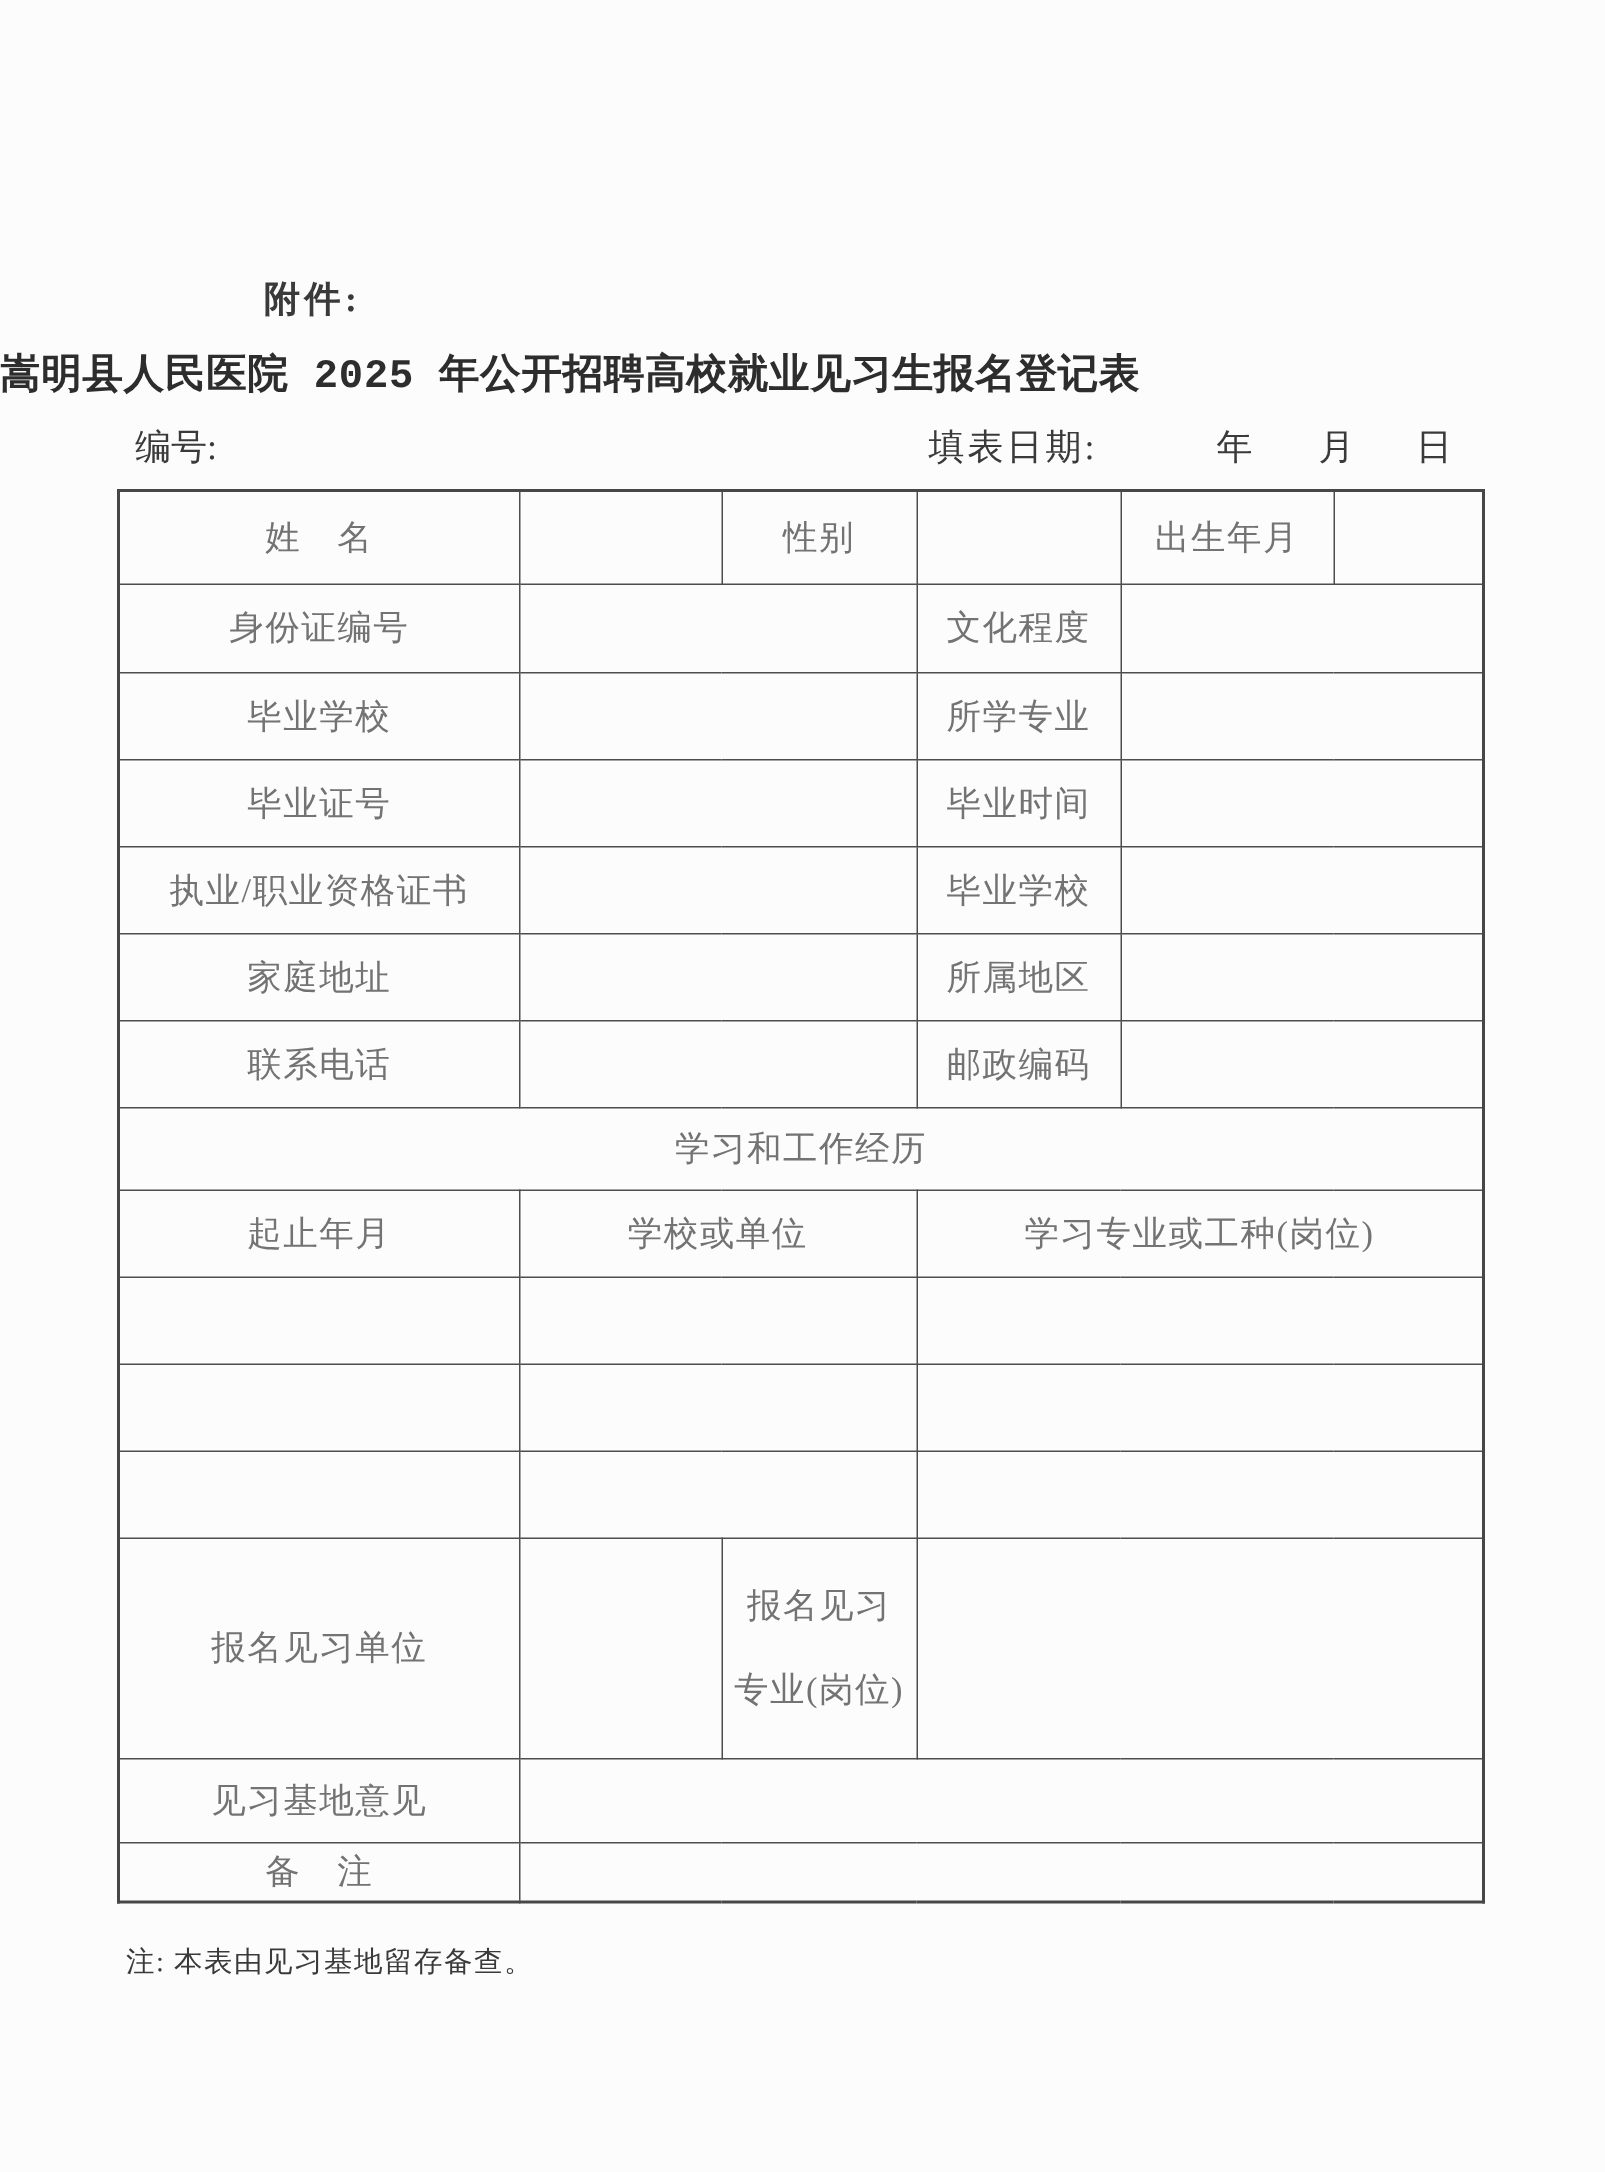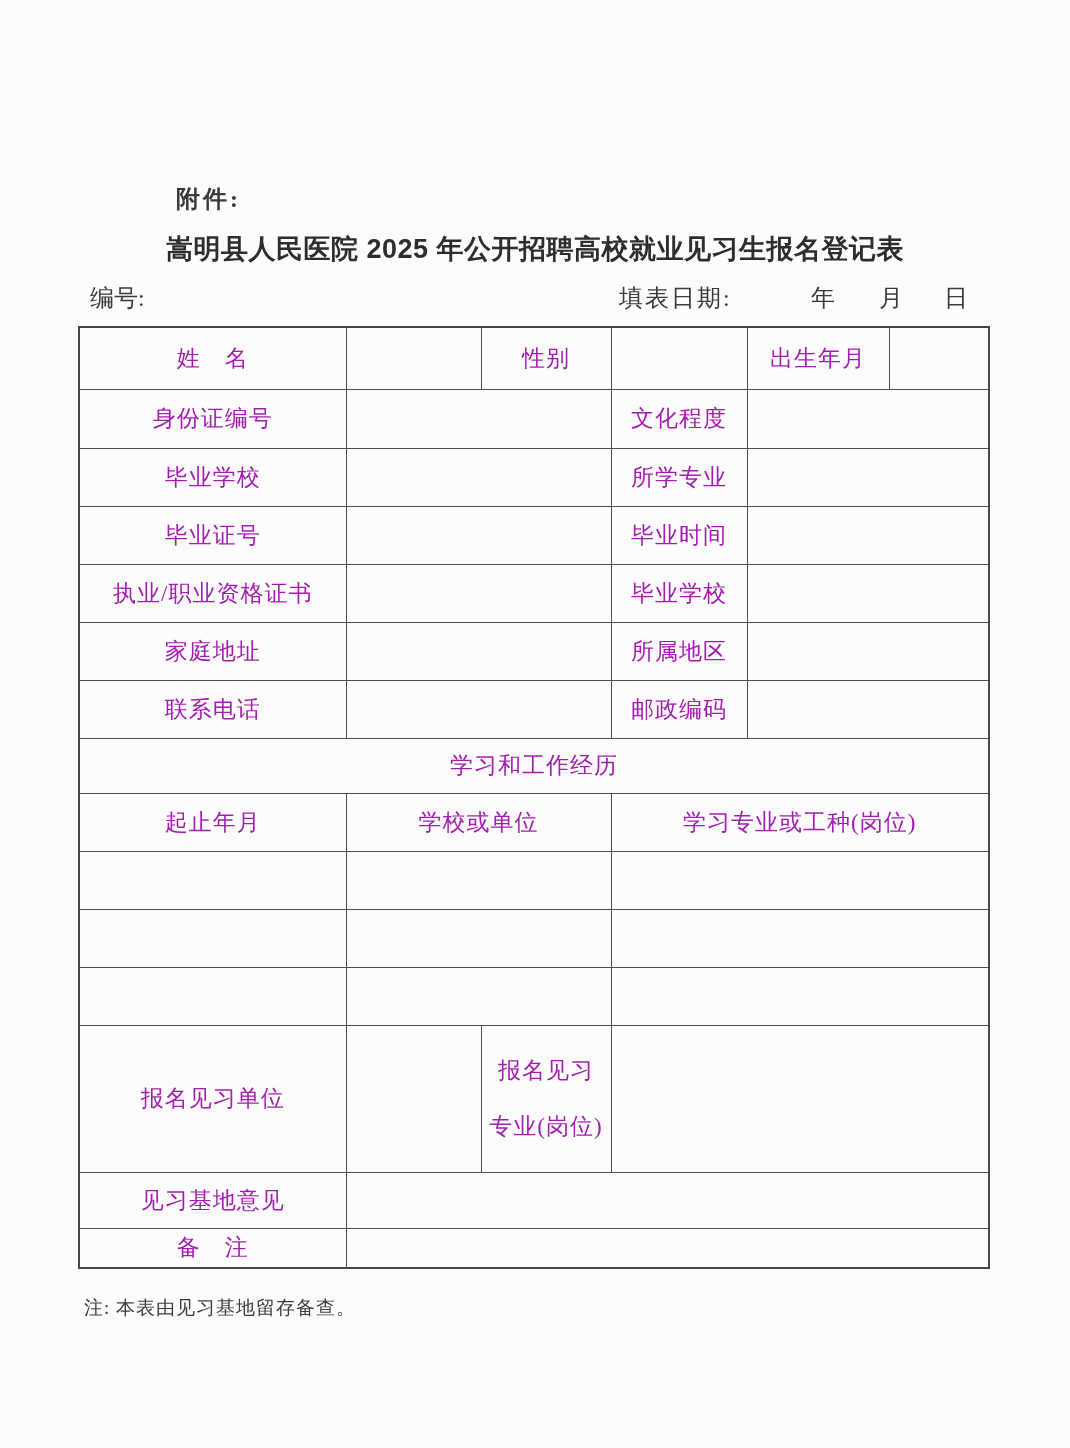--- a/index.html
+++ b/index.html
@@ -27,22 +27,21 @@
     letter-spacing: 3px;
     color: #3a3a3a;
     font-weight: bold;
   }
   .doc-title {
     position: absolute;
     left: 0;
     top: 231px;
     width: 100%;
     margin: 0;
-    text-align: center;
-    font-family: Liberation Sans, sans-serif;
+    font-family: Liberation Mono, monospace;
     font-weight: bold;
     font-size: 27px;
     color: #2d2d2d;
     letter-spacing: 0.5px;
   }
   .meta-line {
     position: absolute;
     left: 0;
     top: 282px;
     width: 100%;
@@ -64,21 +63,21 @@
     width: 910px;
     border-collapse: collapse;
     table-layout: fixed;
     border: 2px solid #474747;
   }
   table.form-table td {
     border: 1.5px solid #4d4d4d;
     text-align: center;
     vertical-align: middle;
     font-size: 23px;
-    color: #a21caf;
+    color: #737373;
     padding: 0 6px;
     overflow: hidden;
     letter-spacing: 1px;
   }
   td.small-label { font-size: 19px; letter-spacing: 0.5px; }
   td.wrap-label  { font-size: 21px; line-height: 2.4; padding: 0 10px; letter-spacing: 1px; margin-left: 28px; }
   td.section-title { font-size: 24px; letter-spacing: 2px; }
 
   .bottom-note {
     position: absolute;

